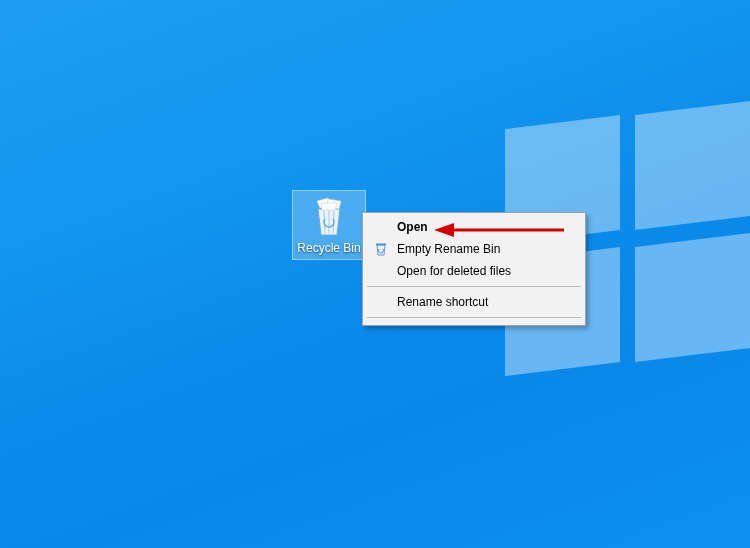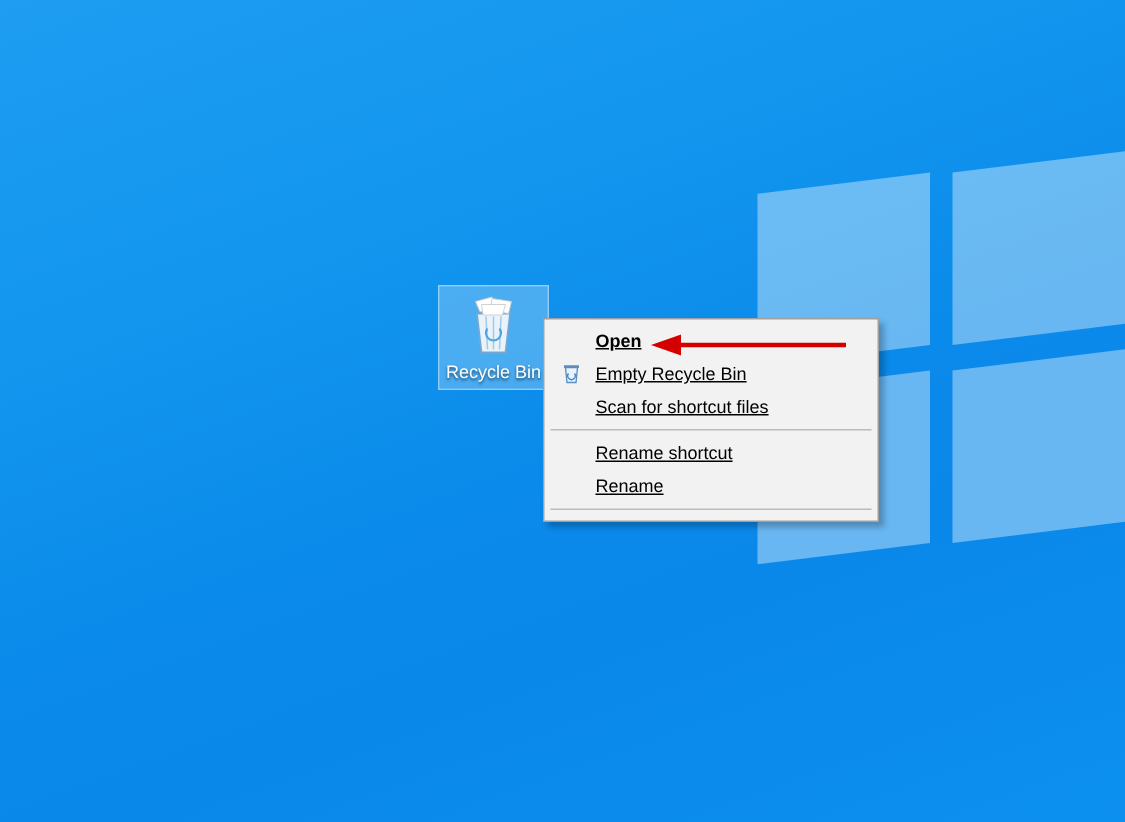--- a/index.html
+++ b/index.html
@@ -64,21 +64,20 @@
   
   .context-menu {
     position: absolute;
     left: 362px;
     top: 212px;
     width: 218px;
     background: #f2f2f2;
     border: 1px solid #a0a0a0;
     box-shadow: 3px 3px 4px rgba(0,0,0,0.25);
     padding: 3px 2px;
-    text-decoration: underline;
   }
   .cm-item {
     display: flex;
     align-items: center;
     height: 22px;
     padding-left: 32px;
     position: relative;
     color: #000;
   }
   .cm-item.bold { font-weight: 700; }
@@ -141,33 +140,30 @@
       <span>Open</span>
     </div>
     <div class="cm-item">
       <span class="cm-icon">
         <svg viewBox="0 0 16 16" width="16" height="16">
           <path d="M4 4 L12 4 L11 14 L5 14 Z" fill="#e9f3fb" stroke="#5a8fbf" stroke-width="0.9"></path>
           <rect x="3" y="2.5" width="10" height="1.8" fill="#5a8fbf"></rect>
           <path d="M6 8 a2.5 2.5 0 1 0 4 0" fill="none" stroke="#3a84c9" stroke-width="0.9"></path>
         </svg>
       </span>
-      <span>Empty Recycle Bin</span>
+      <span>Empty Rename Bin</span>
     </div>
     <div class="cm-item">
-      <span>Scan for shortcut files</span>
+      <span>Open for deleted files</span>
     </div>
 
     <div class="cm-sep"></div>
 
     <div class="cm-item">
       <span>Rename shortcut</span>
-    </div>
-    <div class="cm-item">
-      <span>Rename</span>
     </div>
 
     <div class="cm-sep"></div>
 
   </div>
 
   <div class="arrow">
     <svg viewBox="0 0 135 20" width="135" height="20">
       <line x1="18" y1="10" x2="130" y2="10" stroke="#d40000" stroke-width="3"></line>
       <polygon points="0,10 20,3 20,17" fill="#d40000"></polygon>

